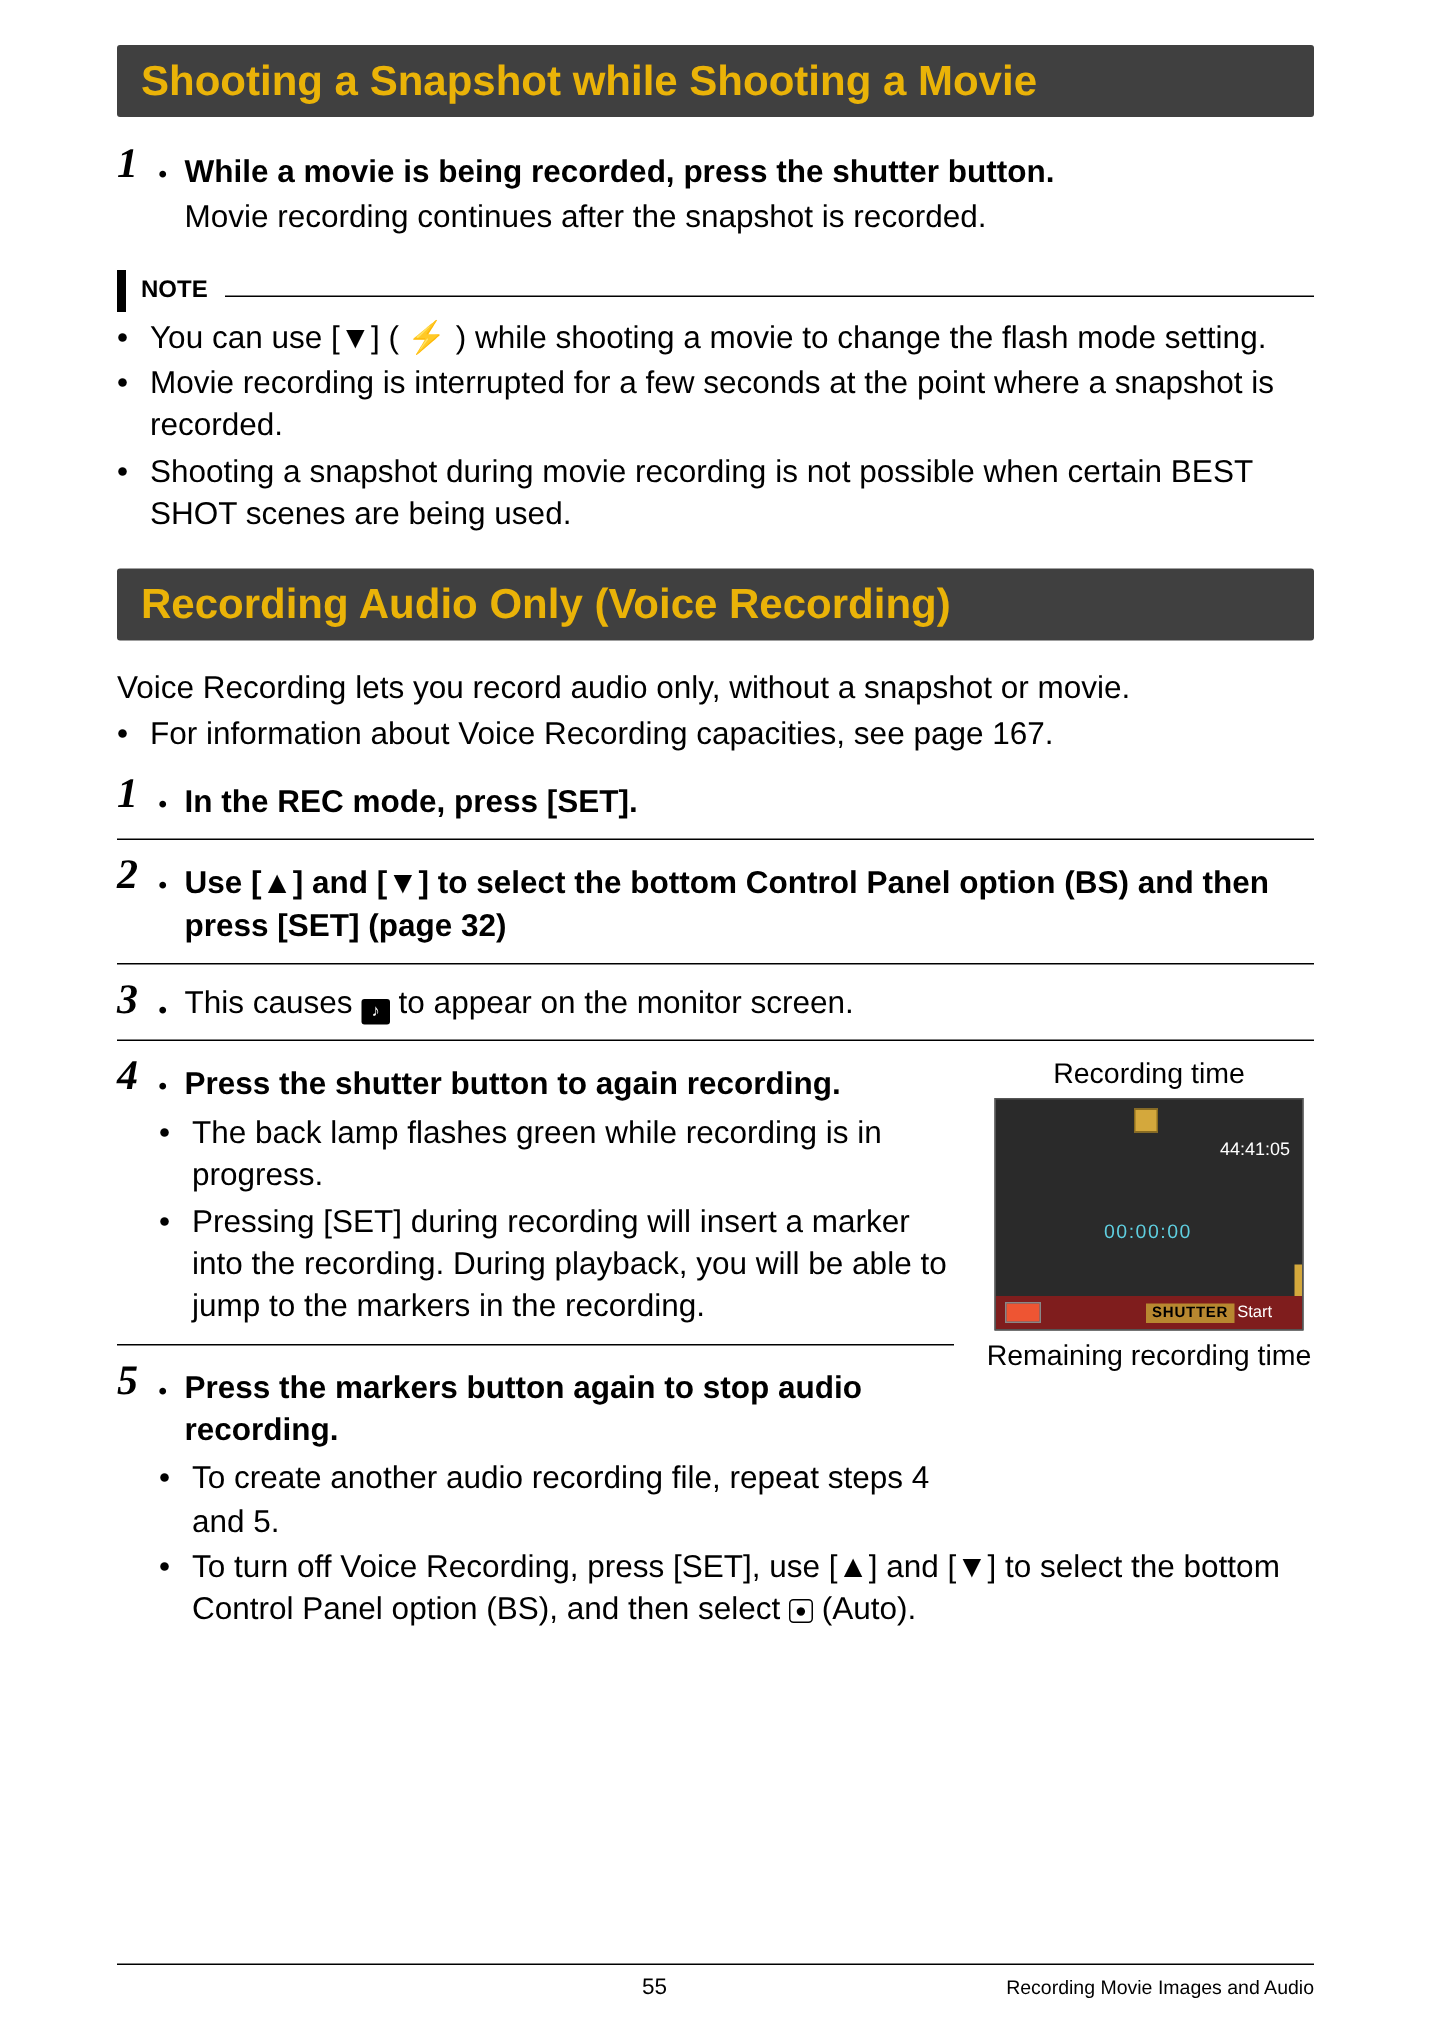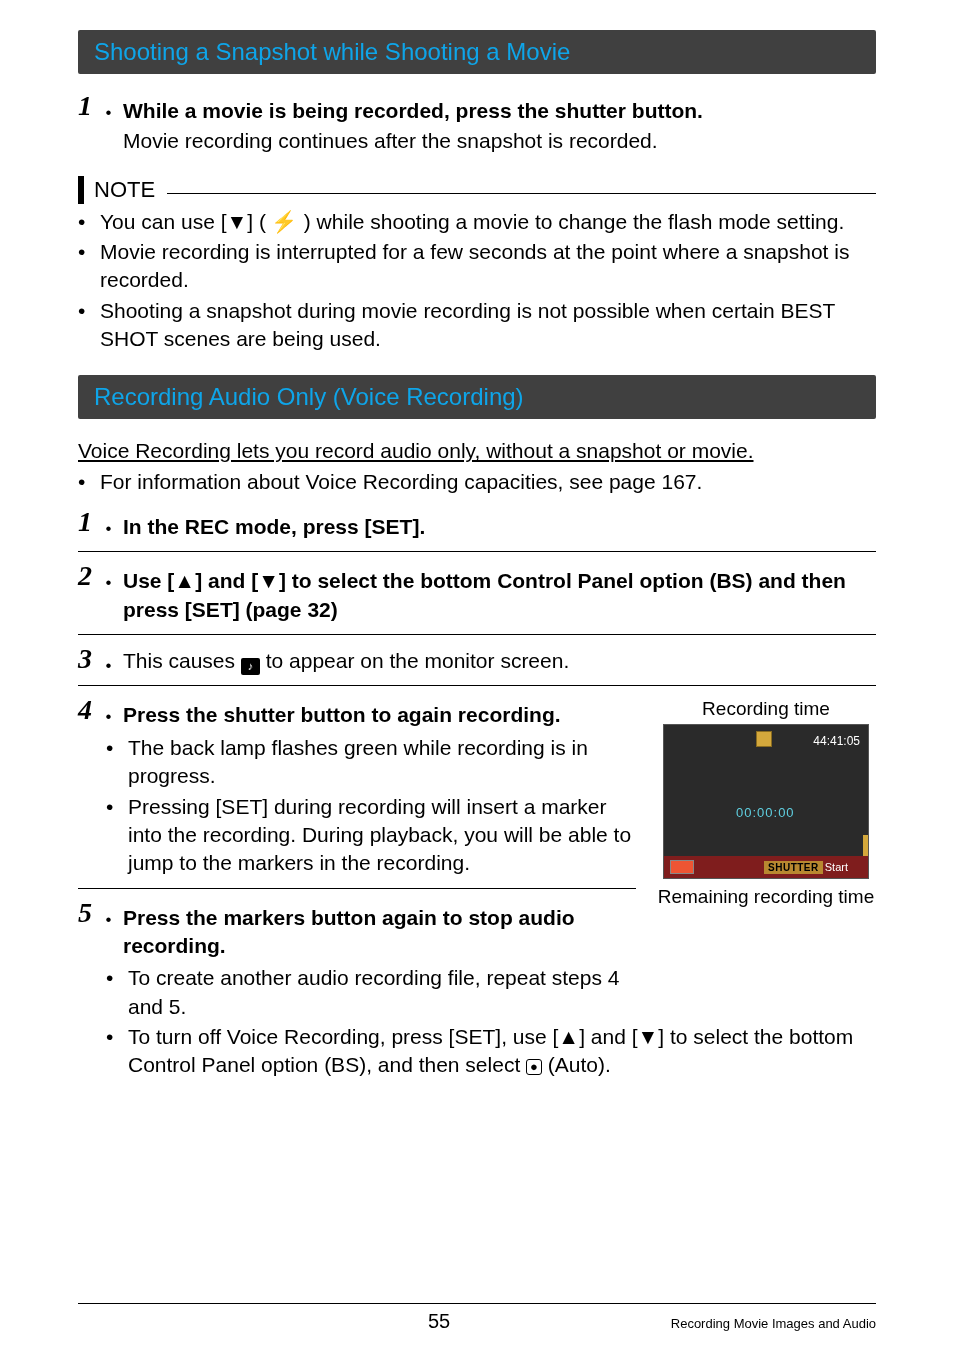--- a/index.html
+++ b/index.html
@@ -7,23 +7,23 @@
       width: 954px;
       height: 1357px;
       font-family: Arial, Helvetica, sans-serif;
       background: #fff;
       color: #000;
       position: relative;
       padding: 30px 78px 0 78px;
     }
     .section-header {
       background: #404040;
-      color: #0ea5e9;
-      font-size: 24px;
-      font-weight: normal;
+      color: #eab308;
+      font-size: 28px;
+      font-weight: bold;
       padding: 8px 16px;
       margin-bottom: 18px;
       border-radius: 2px;
     }
     .step-row {
       display: flex;
       align-items: flex-start;
       margin-bottom: 4px;
     }
     .step-num {
@@ -60,22 +60,22 @@
       margin-top: 20px;
       margin-bottom: 4px;
     }
     .note-bar {
       width: 6px;
       height: 28px;
       background: #000;
       margin-right: 10px;
     }
     .note-label {
-      font-weight: normal;
-      font-size: 22px;
+      font-weight: bold;
+      font-size: 16px;
       margin-right: 12px;
     }
     .note-line {
       flex: 1;
       border-top: 1px solid #000;
       margin-top: 8px;
     }
     .bullet-list {
       margin-left: 0;
     }
@@ -93,21 +93,20 @@
       display: flex;
       font-size: 21px;
       line-height: 1.35;
       margin-left: 28px;
       margin-bottom: 2px;
     }
     .intro-text {
       font-size: 21px;
       line-height: 1.35;
       margin-bottom: 12px;
-      text-decoration: underline;
     }
     hr.step-divider {
       border: none;
       border-top: 1px solid #000;
       margin: 10px 0 10px 0;
     }
     .step-block { margin-top: 8px; }
     .two-col {
       display: flex;
       gap: 20px;
@@ -131,21 +130,21 @@
       position: absolute;
       top: 6px;
       right: 96px;
       width: 16px;
       height: 16px;
       background: #d4a83c;
       border: 1px solid #8a6c20;
     }
     .ss-remain-time {
       position: absolute;
-      top: 9px;
+      top: 26px;
       right: 8px;
       color: #fff;
       font-size: 12px;
       font-family: Arial;
     }
     .ss-elapsed {
       position: absolute;
       top: 80px;
       left: 72px;
       color: #5fcfe0;
@@ -237,21 +236,21 @@
     .footer-line {
       border-top: 1.5px solid #000;
       margin-bottom: 6px;
     }
     .footer-row {
       display: flex;
       justify-content: space-between;
       align-items: baseline;
     }
     .page-num {
-      font-size: 20px;
+      font-size: 15px;
       margin-left: 350px;
     }
     .footer-text {
       font-size: 13px;
     }
     .screenshot-wrap { position: relative; padding-top: 2px; }
   </style>
 </head>
 <body>
 

